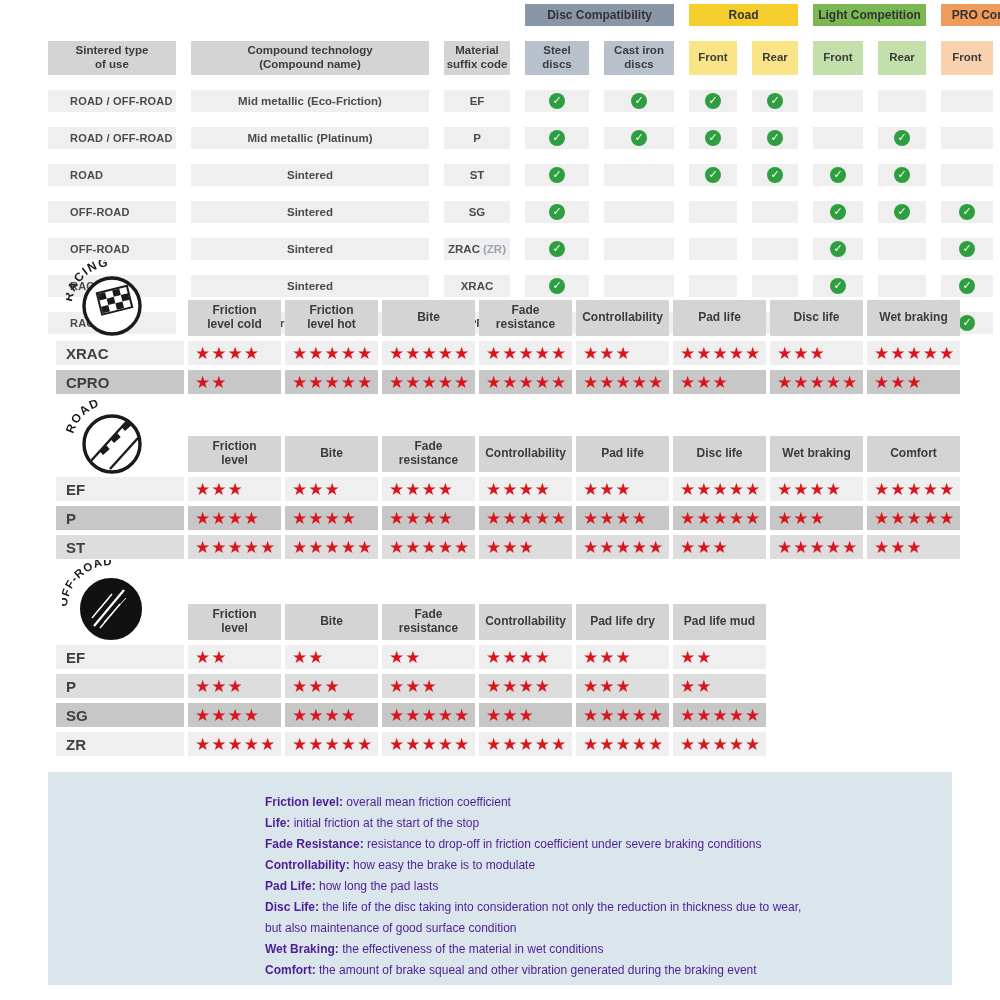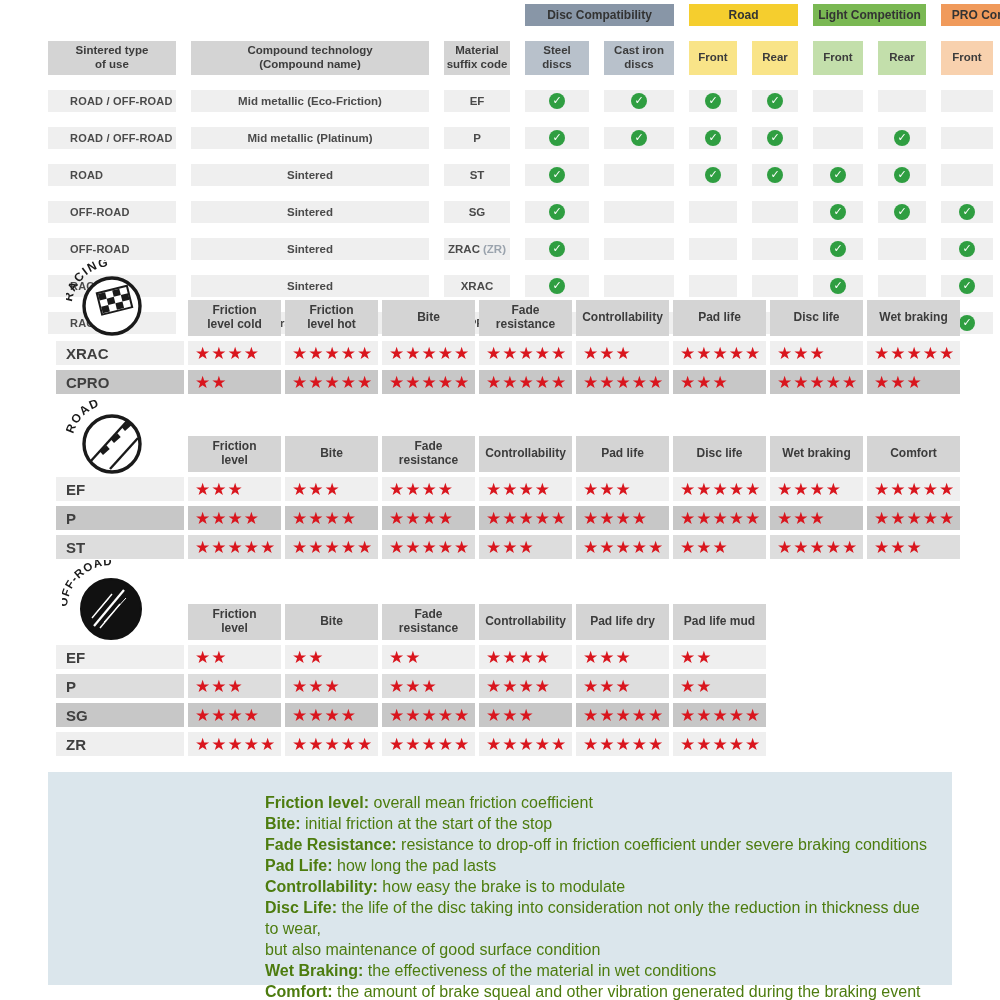--- a/index.html
+++ b/index.html
@@ -75,21 +75,21 @@
   .sec-icon{position:absolute}
   #icon-racing{left:66px;top:260px}
   #icon-road{left:66px;top:398px}
   #icon-offroad{left:62px;top:560px}
   svg text{font-family:"Liberation Sans",sans-serif;fill:#1a1a1a}
 
   
   #legend{position:absolute;left:48px;top:772px;width:904px;height:213px;background:var(--legend-bg)}
   #legend-body{padding:20px 20px 0 217px}
   #legend-title{color:var(--star-red);font-weight:bold;font-size:13px;margin-bottom:7px;letter-spacing:.3px}
-  .legend-line{font-size:16px;line-height:21px;color:#4d7c0f}
+  .legend-line{font-size:12px;line-height:21px;color:#4c1d95}
   .legend-line .term{font-weight:bold}
   .legend-line .def{white-space:pre-line}
 </style>
 </head>
 <body>
 
 <div id="stage">
 
   <div id="compat">
       <div class="spacer"></div>
@@ -553,24 +553,24 @@
       </div>
       <div class="rcell light">
         <span class="stars">★★★★★</span>
       </div>
     </div>
 
   <div id="legend">
     <div id="legend-body">
       <div id="legend-items">
           <div class="legend-line"><span class="term">Friction level:</span><span class="def"> overall mean friction coefficient</span></div>
-          <div class="legend-line"><span class="term">Bite:</span><span class="def"> initial friction at the start of the stop</span></div>
+          <div class="legend-line"><span class="term">Life:</span><span class="def"> initial friction at the start of the stop</span></div>
           <div class="legend-line"><span class="term">Fade Resistance:</span><span class="def"> resistance to drop-off in friction coefficient under severe braking conditions</span></div>
+          <div class="legend-line"><span class="term">Controllability:</span><span class="def"> how easy the brake is to modulate</span></div>
           <div class="legend-line"><span class="term">Pad Life:</span><span class="def"> how long the pad lasts</span></div>
-          <div class="legend-line"><span class="term">Controllability:</span><span class="def"> how easy the brake is to modulate</span></div>
           <div class="legend-line"><span class="term">Disc Life:</span><span class="def"> the life of the disc taking into consideration not only the reduction in thickness due to wear,
 but also maintenance of good surface condition</span></div>
           <div class="legend-line"><span class="term">Wet Braking:</span><span class="def"> the effectiveness of the material in wet conditions</span></div>
           <div class="legend-line"><span class="term">Comfort:</span><span class="def"> the amount of brake squeal and other vibration generated during the braking event</span></div>
         </div>
     </div>
   </div>
 
 </div>
 

